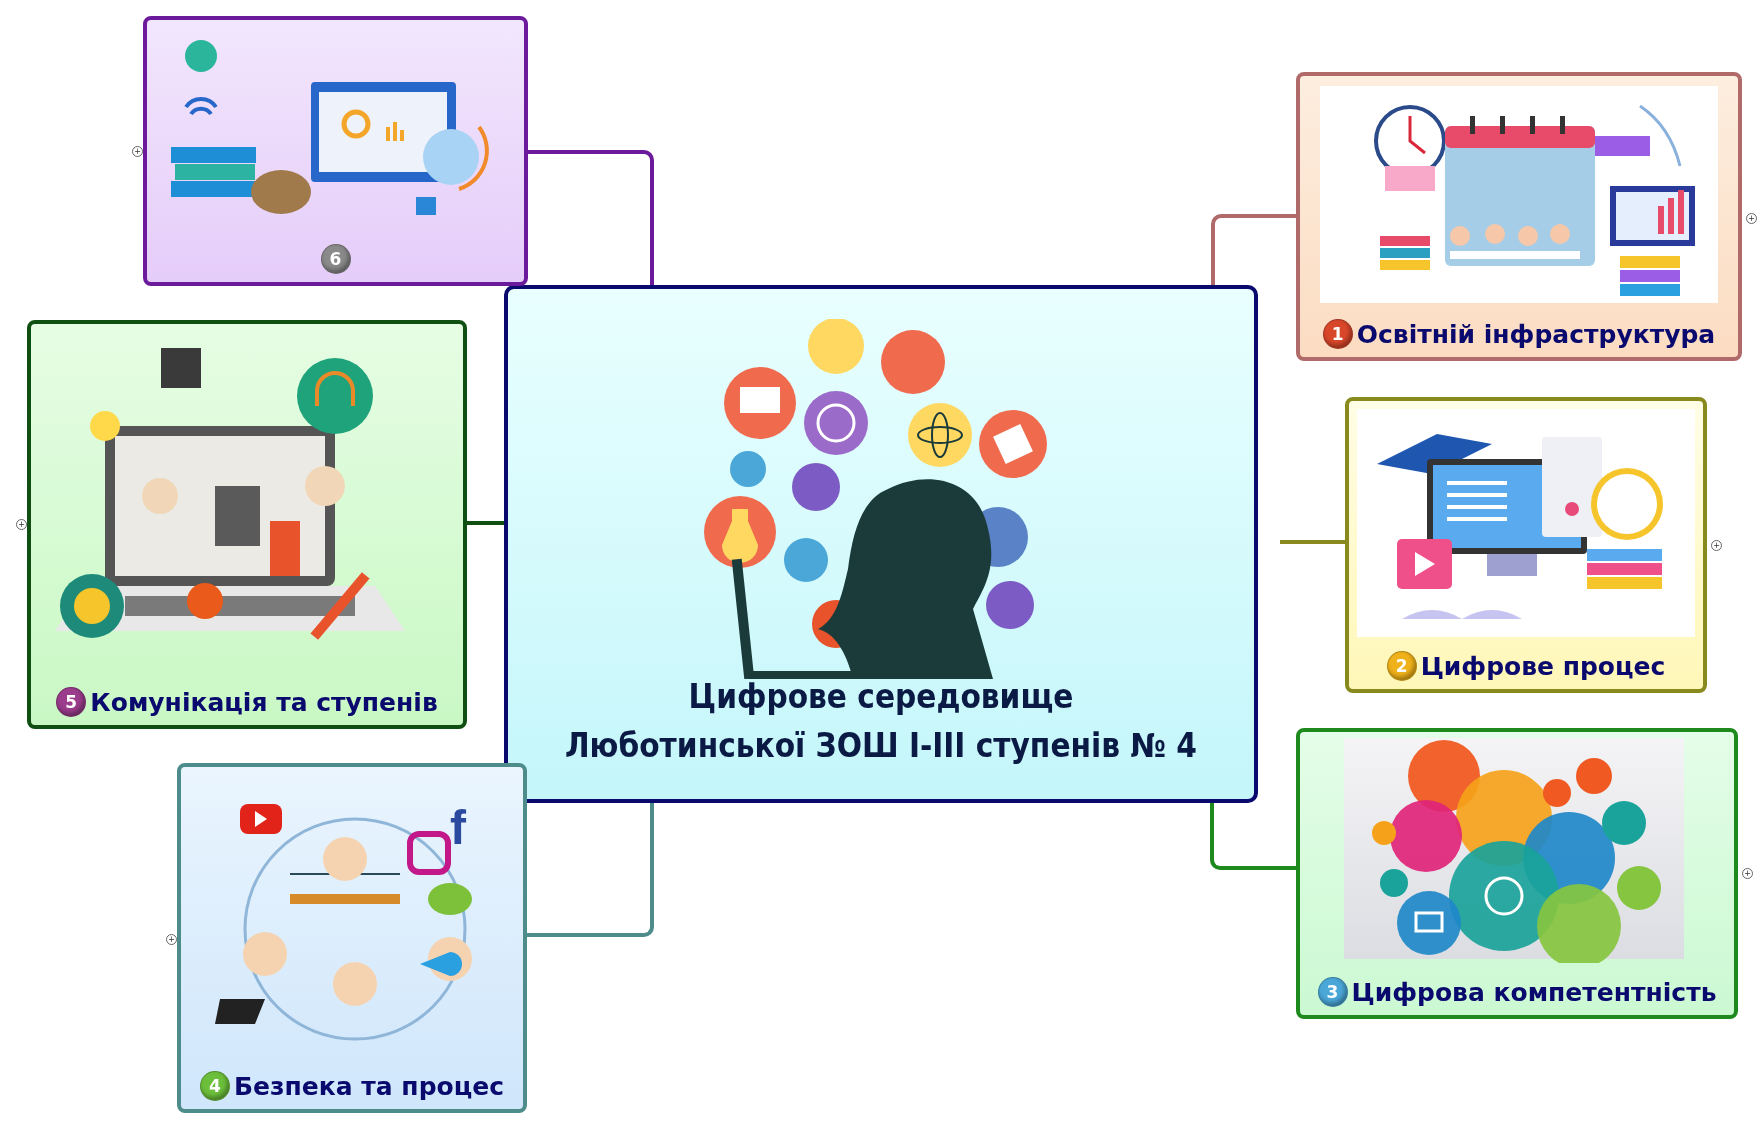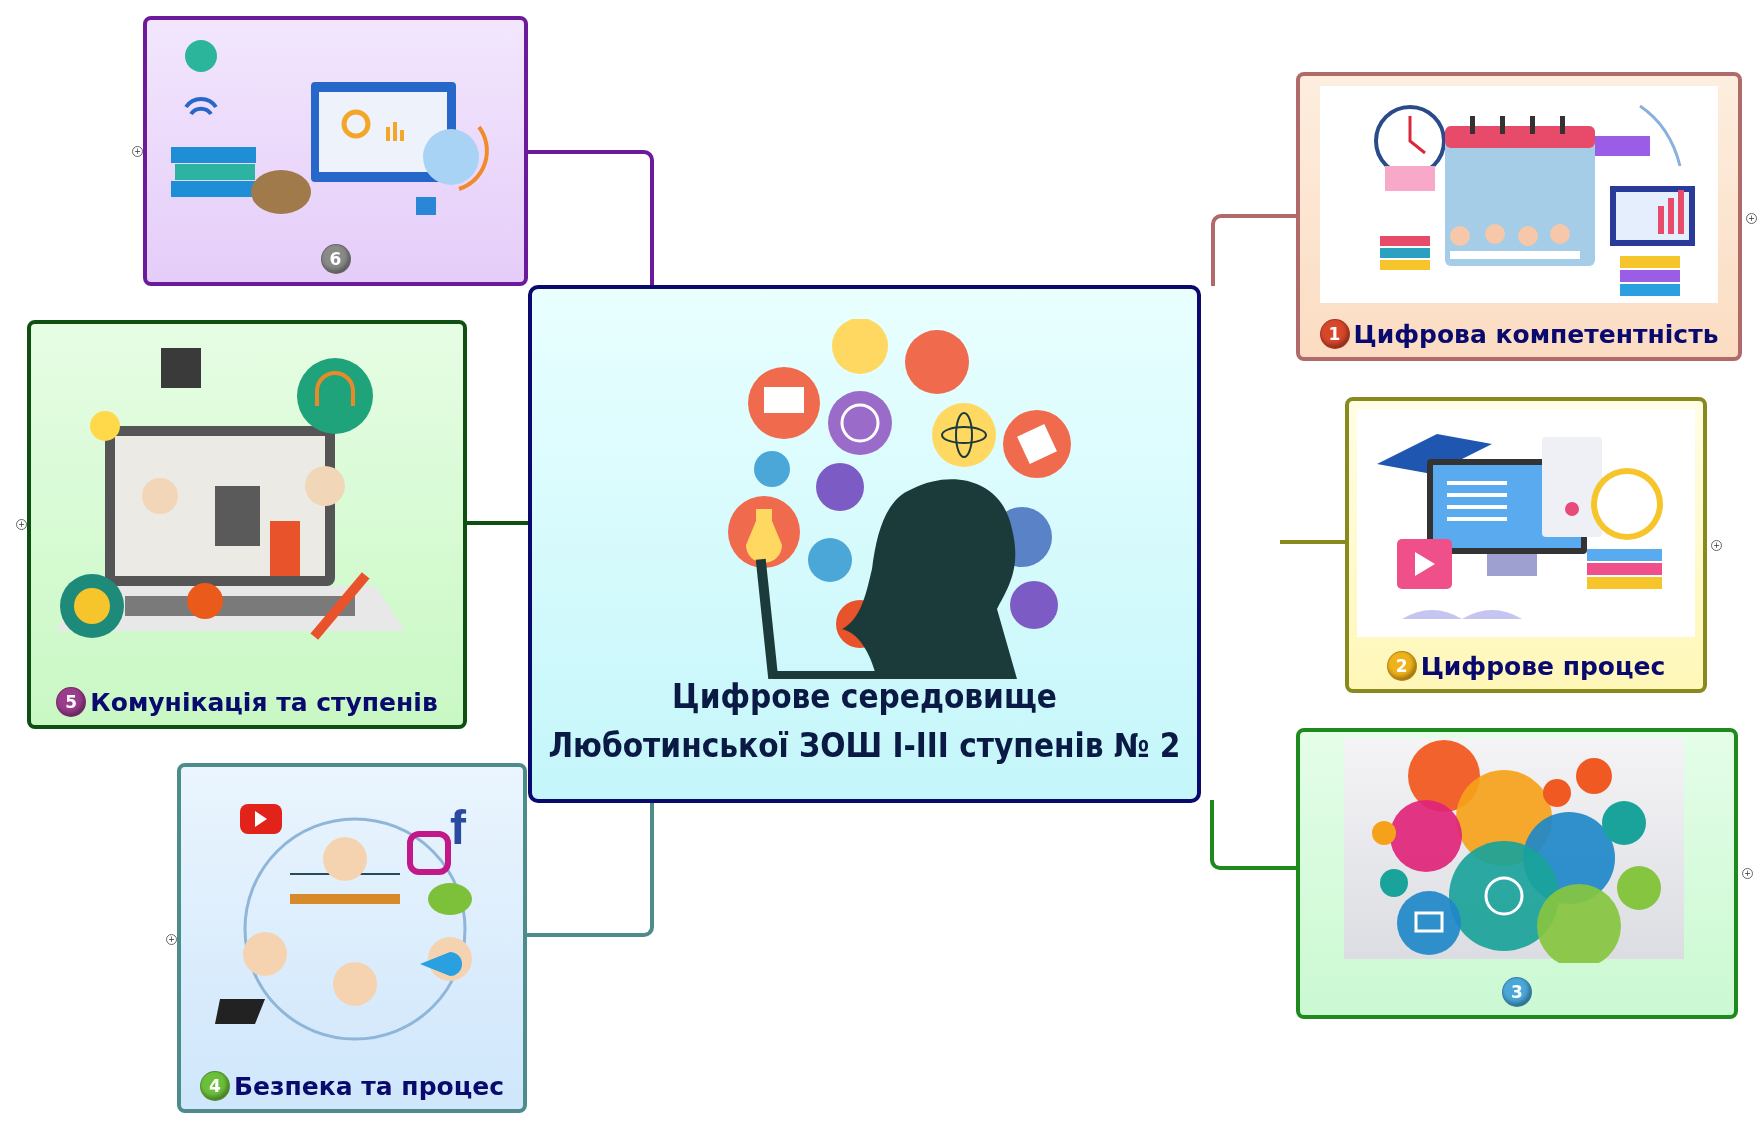--- a/index.html
+++ b/index.html
@@ -3,21 +3,21 @@
 <meta charset="utf-8">
 <style>
   html,body{margin:0;padding:0;background:#ffffff;}
   body{width:1761px;height:1124px;position:relative;overflow:hidden;font-family:"DejaVu Sans","Liberation Sans",sans-serif;}
   .conn{position:absolute;box-sizing:border-box;}
   .node{position:absolute;box-sizing:border-box;border-radius:8px;border-width:4px;border-style:solid;overflow:hidden;}
   .node .pic{position:absolute;left:14px;right:14px;top:12px;bottom:52px;}
   .node .label{position:absolute;left:0;right:0;bottom:8px;text-align:center;font-weight:bold;font-size:25px;color:#0a0a6e;white-space:nowrap;display:flex;align-items:center;justify-content:center;gap:4px;}
   .badge{display:inline-flex;align-items:center;justify-content:center;width:28px;height:28px;border-radius:50%;color:#fff;font-size:17px;font-weight:bold;box-shadow:inset -2px -3px 4px rgba(0,0,0,.35);border:1px solid rgba(0,0,0,.25);}
   .expander{position:absolute;width:9px;height:9px;border:1px solid #666;border-radius:50%;font-size:8px;line-height:9px;text-align:center;color:#333;background:#fff;}
-  .center{position:absolute;left:528px;top:285px;width:673px;height:518px;box-sizing:border-box;border:4px solid #0a0a6e;border-radius:10px;background:linear-gradient(#e9ffff,#c4f6fa);}
+  .center{position:absolute;left:504px;top:285px;width:754px;height:518px;box-sizing:border-box;border:4px solid #0a0a6e;border-radius:10px;background:linear-gradient(#e9ffff,#c4f6fa);}
   .center .title{position:absolute;left:0;right:0;text-align:center;font-family:"DejaVu Sans Condensed","DejaVu Sans",sans-serif;font-weight:bold;color:#0a1a44;font-size:33px;}
 </style>
 </head>
 <body>
 
 <div class="conn" style="left:524px;top:150px;width:130px;height:136px;border-top:4px solid #6a1a9a;border-right:4px solid #6a1a9a;border-top-right-radius:10px;"></div>
 
 <div class="conn" style="left:466px;top:521px;width:63px;height:0;border-top:4px solid #0f4f12;"></div>
 
 <div class="conn" style="left:524px;top:800px;width:130px;height:137px;border-bottom:4px solid #4e8c8c;border-right:4px solid #4e8c8c;border-bottom-right-radius:10px;"></div>
@@ -49,21 +49,21 @@
       <circle cx="108" cy="241" r="22" fill="#4aa7d8"></circle>
       <circle cx="300" cy="218" r="30" fill="#5a82c6"></circle>
       <circle cx="312" cy="286" r="24" fill="#7c5cc4"></circle>
       <circle cx="138" cy="305" r="24" fill="#e8532b"></circle>
       <path d="M190 170 c40 -20 90 -10 100 40 c10 40 -5 60 -15 80 l20 70 h-140 c-5 -20 -15 -45 -35 -50 c20 -10 25 -40 30 -60 c5 -40 15 -70 40 -80z" fill="#1b3b3b"></path>
       <rect x="40" y="240" width="10" height="120" fill="#1b3b3b" transform="rotate(-6 45 300)"></rect>
       <rect x="50" y="352" width="120" height="8" fill="#1b3b3b"></rect>
     </svg>
   </div>
   <div class="title" style="top:388px;">Цифрове середовище</div>
-  <div class="title" style="top:437px;">Люботинської ЗОШ І-ІІІ ступенів № 2</div>
+  <div class="title" style="top:437px;">Люботинської ЗОШ І-ІІІ ступенів № 4</div>
 </div>
 
 <div class="node" style="left:143px;top:16px;width:385px;height:270px;border-color:#6a1a9a;background:linear-gradient(#f2e6fd,#e5cdf9);">
   <div class="pic">
     <svg width="355" height="200" viewBox="0 0 355 200">
       <circle cx="40" cy="24" r="16" fill="#2bb69c"></circle>
       <rect x="150" y="50" width="145" height="100" rx="4" fill="#2667c9"></rect>
       <rect x="158" y="60" width="128" height="80" fill="#eef3fb"></rect>
       <circle cx="195" cy="92" r="12" fill="none" stroke="#f4a62a" stroke-width="5"></circle>
       <rect x="225" y="95" width="4" height="14" fill="#f4a62a"></rect>
@@ -166,21 +166,21 @@
         <rect x="60" y="162" width="50" height="10" fill="#2ba0c0"></rect>
         <rect x="60" y="174" width="50" height="10" fill="#f5c52b"></rect>
       <rect x="300" y="170" width="60" height="12" fill="#f5c52b"></rect>
         <rect x="300" y="184" width="60" height="12" fill="#9b5de5"></rect>
         <rect x="300" y="198" width="60" height="12" fill="#2ba0e0"></rect>
       <path d="M320 20 q30 20 40 60" stroke="#8ab0dc" stroke-width="3" fill="none"></path>
     </svg>
   </div>
   <div class="label">
     <span class="badge" style="background:#d9472b;">1</span>
-    <span>Цифрова компетентність</span>
+    <span>Освітній інфраструктура</span>
   </div>
 </div>
 <div class="expander" style="left:1746px;top:213px;">+</div>
 
 <div class="node" style="left:1345px;top:397px;width:362px;height:296px;border-color:#888a1e;background:linear-gradient(#fffde5,#fff7b8);">
   <div class="pic" style="background:#ffffff;left:8px;right:8px;top:8px;bottom:52px;">
     <svg width="342" height="232" viewBox="0 0 342 232">
       <path d="M20 55 l60 -30 l55 10 l-60 30z" fill="#1e56b0"></path>
       <rect x="70" y="50" width="160" height="95" rx="4" fill="#333"></rect>
       <rect x="76" y="56" width="148" height="83" fill="#5aaaf0"></rect>
@@ -223,15 +223,16 @@
       <circle cx="280" cy="85" r="22" fill="#1aa39a"></circle>
       <circle cx="295" cy="150" r="22" fill="#86c540"></circle>
       <circle cx="40" cy="95" r="12" fill="#f5a21a"></circle>
       <circle cx="50" cy="145" r="14" fill="#1aa39a"></circle>
       <circle cx="160" cy="158" r="18" fill="none" stroke="#fff" stroke-width="3"></circle>
       <rect x="72" y="175" width="26" height="18" fill="none" stroke="#fff" stroke-width="3"></rect>
     </svg>
   </div>
   <div class="label">
     <span class="badge" style="background:#4aa7d8;">3</span>
+    <span>Цифрова компетентність</span>
   </div>
 </div>
 <div class="expander" style="left:1742px;top:868px;">+</div>
 
 </body></html>

